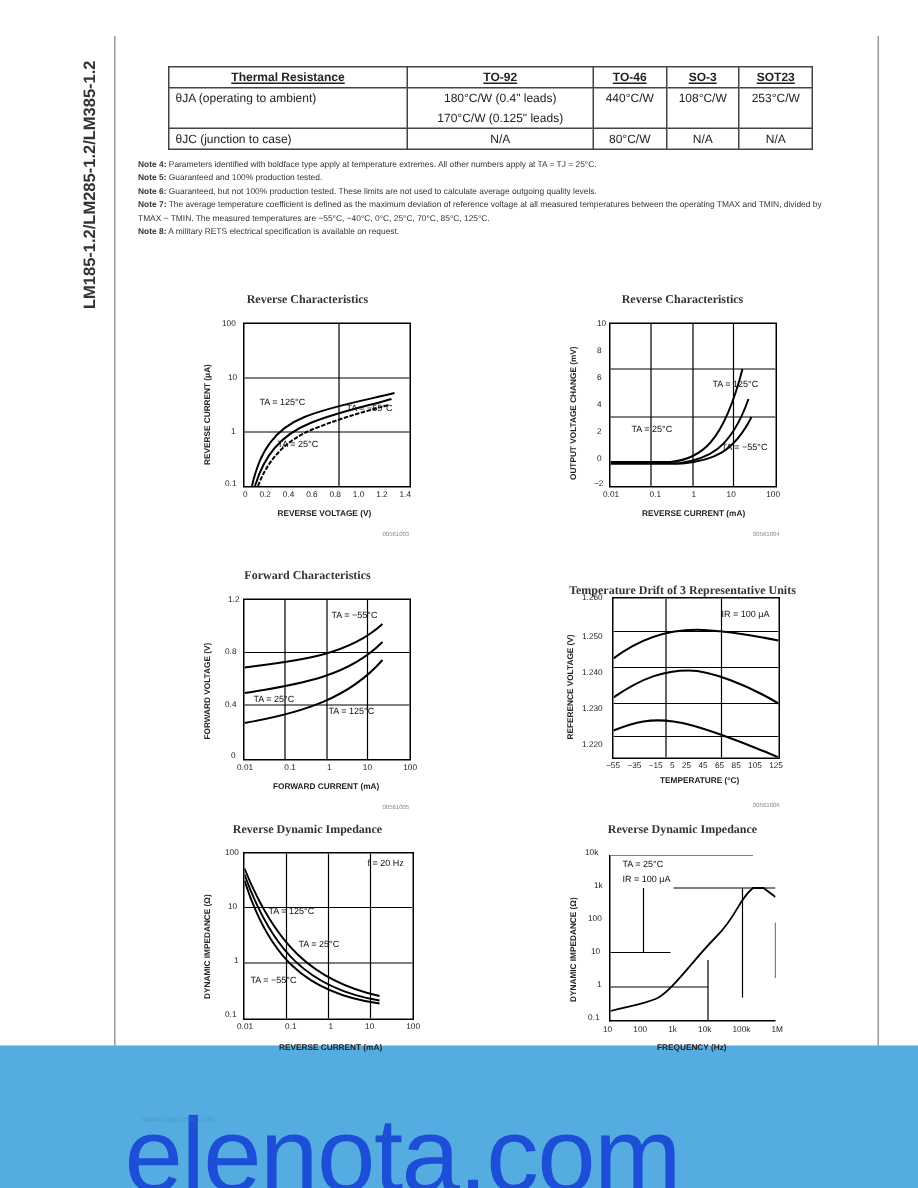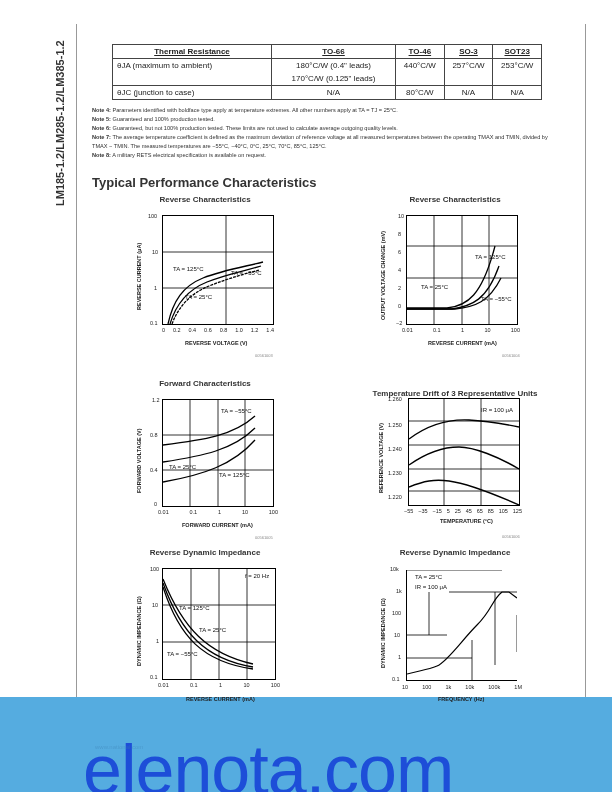--- a/index.html
+++ b/index.html
@@ -7,21 +7,21 @@
   .frame { position:absolute; left:76px; top:24px; width:508px; height:720px; border-left:1px solid #999; border-bottom:1px solid #999; border-right:1px solid #999; }
   .side-title { position:absolute; left:54px; top:206px; transform:rotate(-90deg); transform-origin:left top; font-size:11px; font-weight:bold; white-space:nowrap; color:#333; width:190px; }
   table.tr { position:absolute; left:112px; top:44px; border-collapse:collapse; font-size:8px; width:430px; }
   table.tr th, table.tr td { border:1px solid #444; padding:2px 4px; text-align:center; }
   table.tr th { font-weight:bold;text-decoration:underline; }
   table.tr td.l { text-align:left; }
   .notes { position:absolute; left:92px; top:106px; width:470px; font-size:5.6px; line-height:9px; color:#333; }
   .notes b { font-weight:bold; }
   .section-title { position:absolute; left:92px; top:175px; font-size:13px; font-weight:bold; color:#333; }
   .chart { position:absolute; }
-  .ctitle { position:absolute; width:100%; text-align:center; font-size:8px; font-weight:bold; color:#333; }
+  .ctitle { position:absolute; width:100%; text-align:center; font-size:8px; font-weight:bold; color:#333;font-family:Liberation Serif, serif; }
   .plot { position:absolute; border:1.5px solid #000; background:#fff; }
   .ylab { position:absolute; transform:rotate(-90deg); transform-origin:left top; font-size:5.5px; font-weight:bold; white-space:nowrap; color:#222; }
   .xlab { position:absolute; font-size:5.5px; font-weight:bold; white-space:nowrap; color:#222; }
   .tick { position:absolute; font-size:5.5px; color:#222; }
   .figid { position:absolute; font-size:4px; color:#888; }
   .ann { position:absolute; font-size:6px; color:#111; white-space:nowrap; }
   .banner { position:absolute; left:0; top:697px; width:612px; height:95px; background:#55ace0; }
   .banner-text { position:absolute; left:83px; top:698px; font-size:70px; color:#1d4ed8; letter-spacing:-1px; font-family:"Liberation Sans", sans-serif;margin-top:32px; }
   .site { position:absolute; left:95px; top:744px; font-size:6px; color:#3a7eb0; }
 </style>
@@ -29,30 +29,30 @@
 <body>
 
 <div class="page">
   <div class="frame"></div>
   <div class="side-title">LM185-1.2/LM285-1.2/LM385-1.2</div>
 
   <table class="tr">
     <tbody>
         <tr>
       <th style="width:150px">Thermal Resistance</th>
-      <th style="width:115px">TO-66</th>
+      <th style="width:115px">TO-92</th>
       <th>TO-46</th>
       <th>SO-3</th>
       <th>SOT23</th>
     </tr>
     <tr>
-      <td class="l" rowspan="2" style="vertical-align:top">θJA (maximum to ambient)</td>
+      <td class="l" rowspan="2" style="vertical-align:top">θJA (operating to ambient)</td>
       <td style="border-bottom:none">180°C/W (0.4" leads)</td>
       <td rowspan="2" style="vertical-align:top">440°C/W</td>
-      <td rowspan="2" style="vertical-align:top">257°C/W</td>
+      <td rowspan="2" style="vertical-align:top">108°C/W</td>
       <td rowspan="2" style="vertical-align:top">253°C/W</td>
     </tr>
     <tr>
       <td style="border-top:none">170°C/W (0.125" leads)</td>
     </tr>
     <tr>
       <td class="l">θJC (junction to case)</td>
       <td>N/A</td>
       <td>80°C/W</td>
       <td>N/A</td>
@@ -62,21 +62,20 @@
     </table>
 
   <div class="notes">
     <div><b>Note 4:</b> <span>Parameters identified with boldface type apply at temperature extremes. All other numbers apply at TA = TJ = 25°C.</span></div>
     <div><b>Note 5:</b> <span>Guaranteed and 100% production tested.</span></div>
     <div><b>Note 6:</b> <span>Guaranteed, but not 100% production tested. These limits are not used to calculate average outgoing quality levels.</span></div>
     <div><b>Note 7:</b> <span>The average temperature coefficient is defined as the maximum deviation of reference voltage at all measured temperatures between the operating TMAX and TMIN, divided by TMAX − TMIN. The measured temperatures are −55°C, −40°C, 0°C, 25°C, 70°C, 85°C, 125°C.</span></div>
     <div><b>Note 8:</b> <span>A military RETS electrical specification is available on request.</span></div>
   </div>
 
-  <div class="section-title">Typical Performance Characteristics</div>
 
   <div class="chart" style="left:110px;top:195px;width:190px;height:170px">
     <div class="ctitle" style="top:0">Reverse Characteristics</div>
     <div class="plot" style="left:52px;top:20px;width:110px;height:108px">
       <svg width="110" height="108">
         <g stroke="#000" stroke-width="0.8">
             <line x1="0" y1="36" x2="110" y2="36"></line>
             <line x1="0" y1="72" x2="110" y2="72"></line>
             <line x1="63" y1="0" x2="63" y2="108"></line>
           </g>

